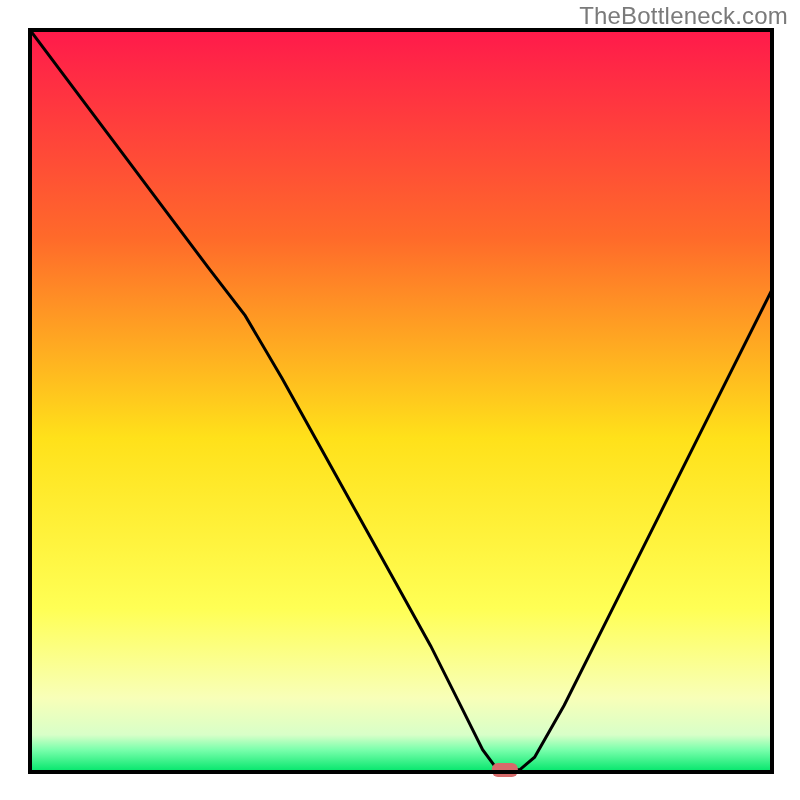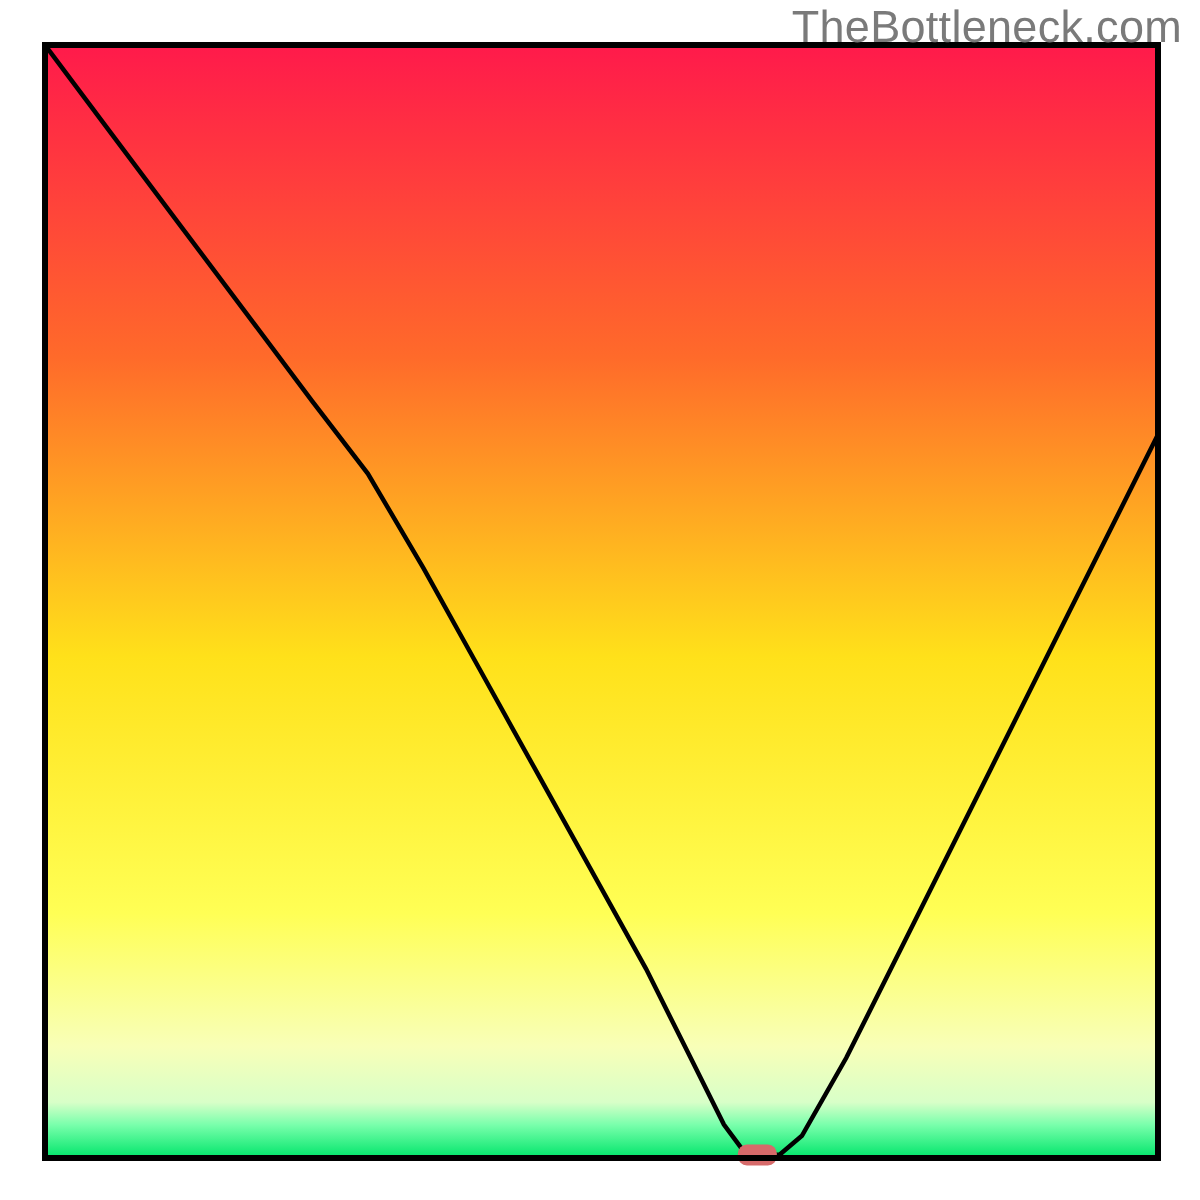--- a/index.html
+++ b/index.html
@@ -13,21 +13,21 @@
   .container {
     position: relative;
     width: 800px;
     height: 800px;
   }
   .watermark {
     position: absolute;
     top: 2px;
     right: 12px;
     color: #7a7a7a;
-    font-size: 30px;
+    font-size: 24px;
     letter-spacing: 0.2px;
     z-index: 5;
   }
   svg.plot {
     position: absolute;
     top: 0;
     left: 0;
   }
 </style>
 </head>

